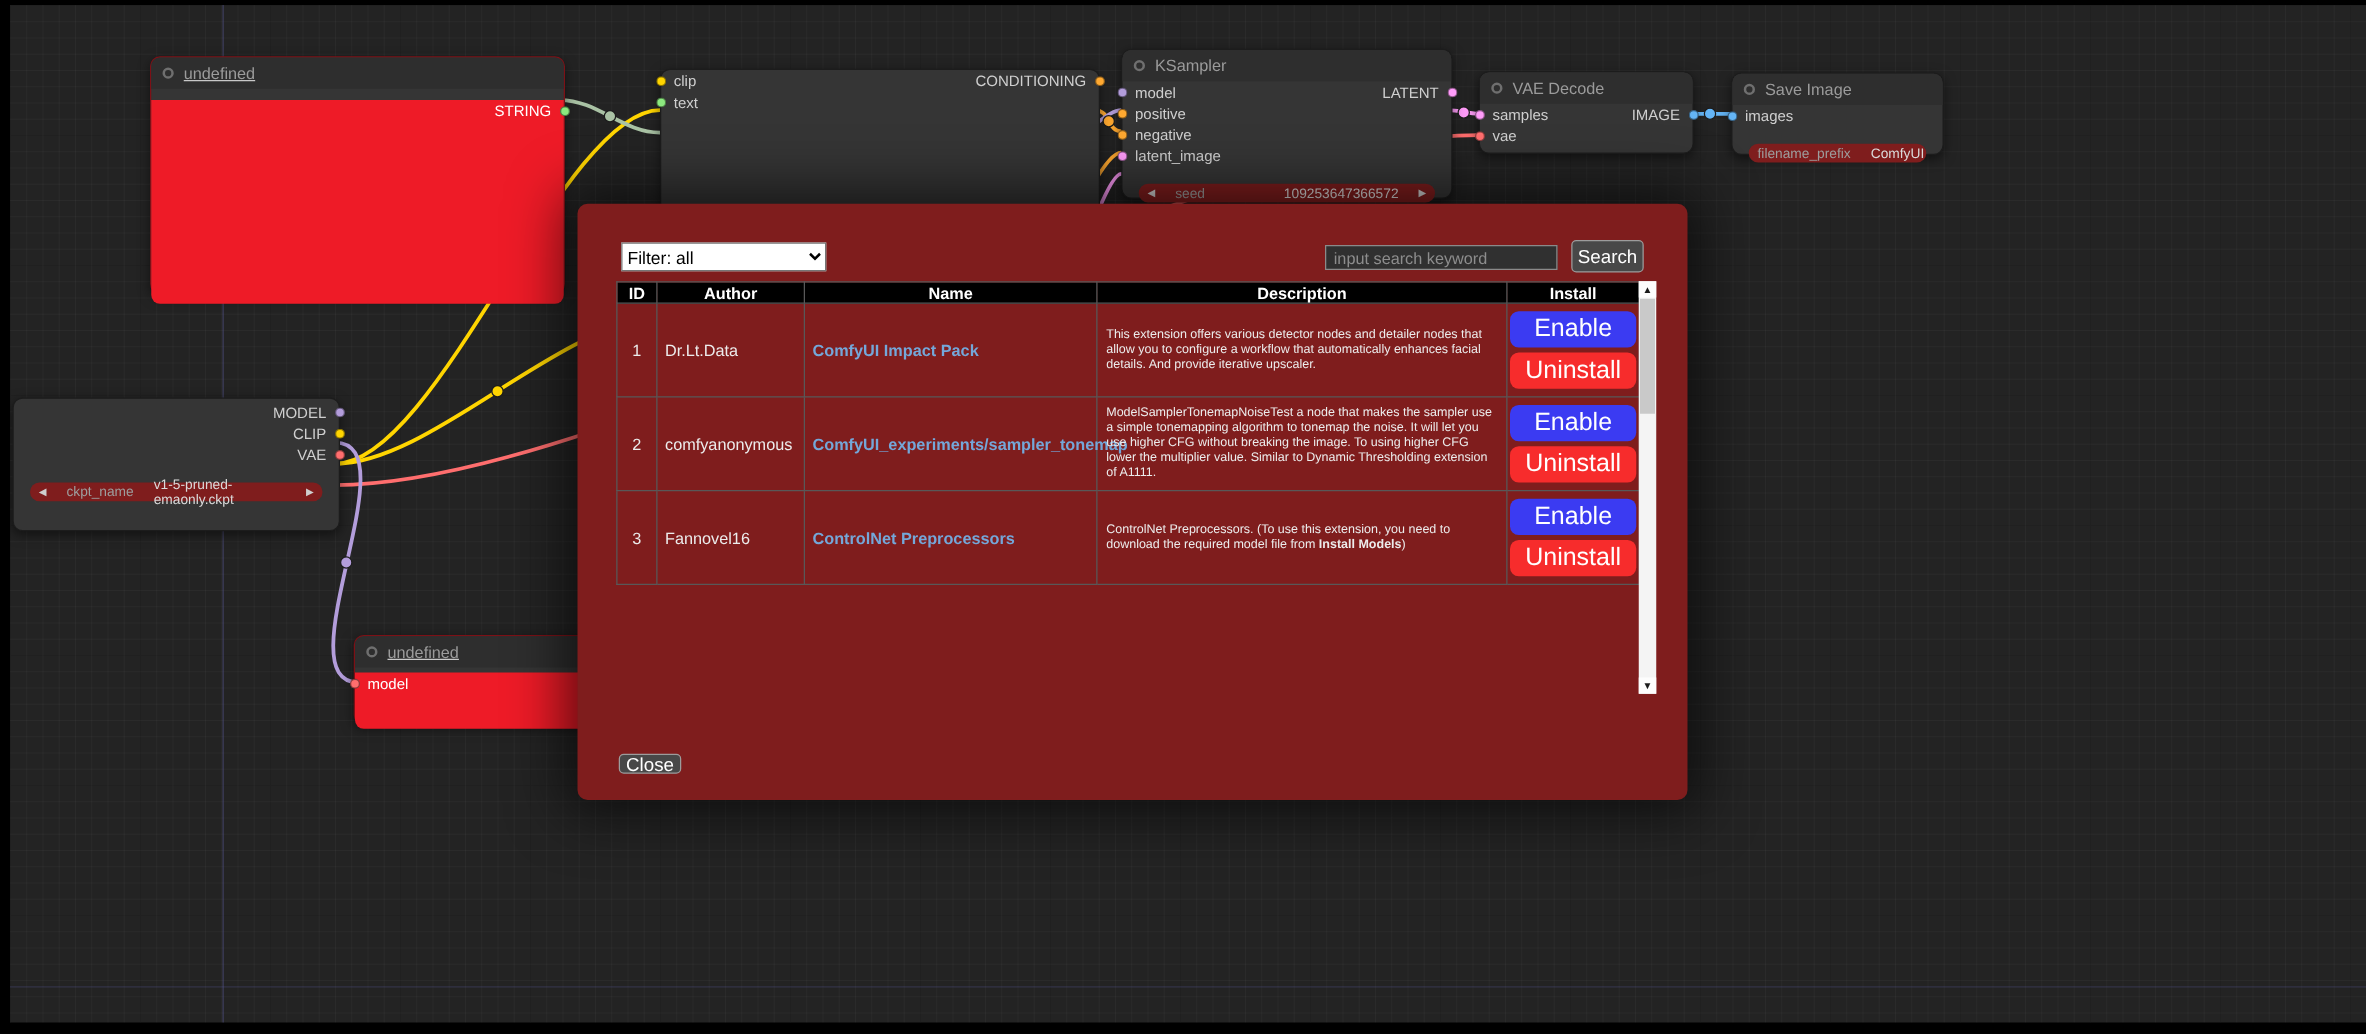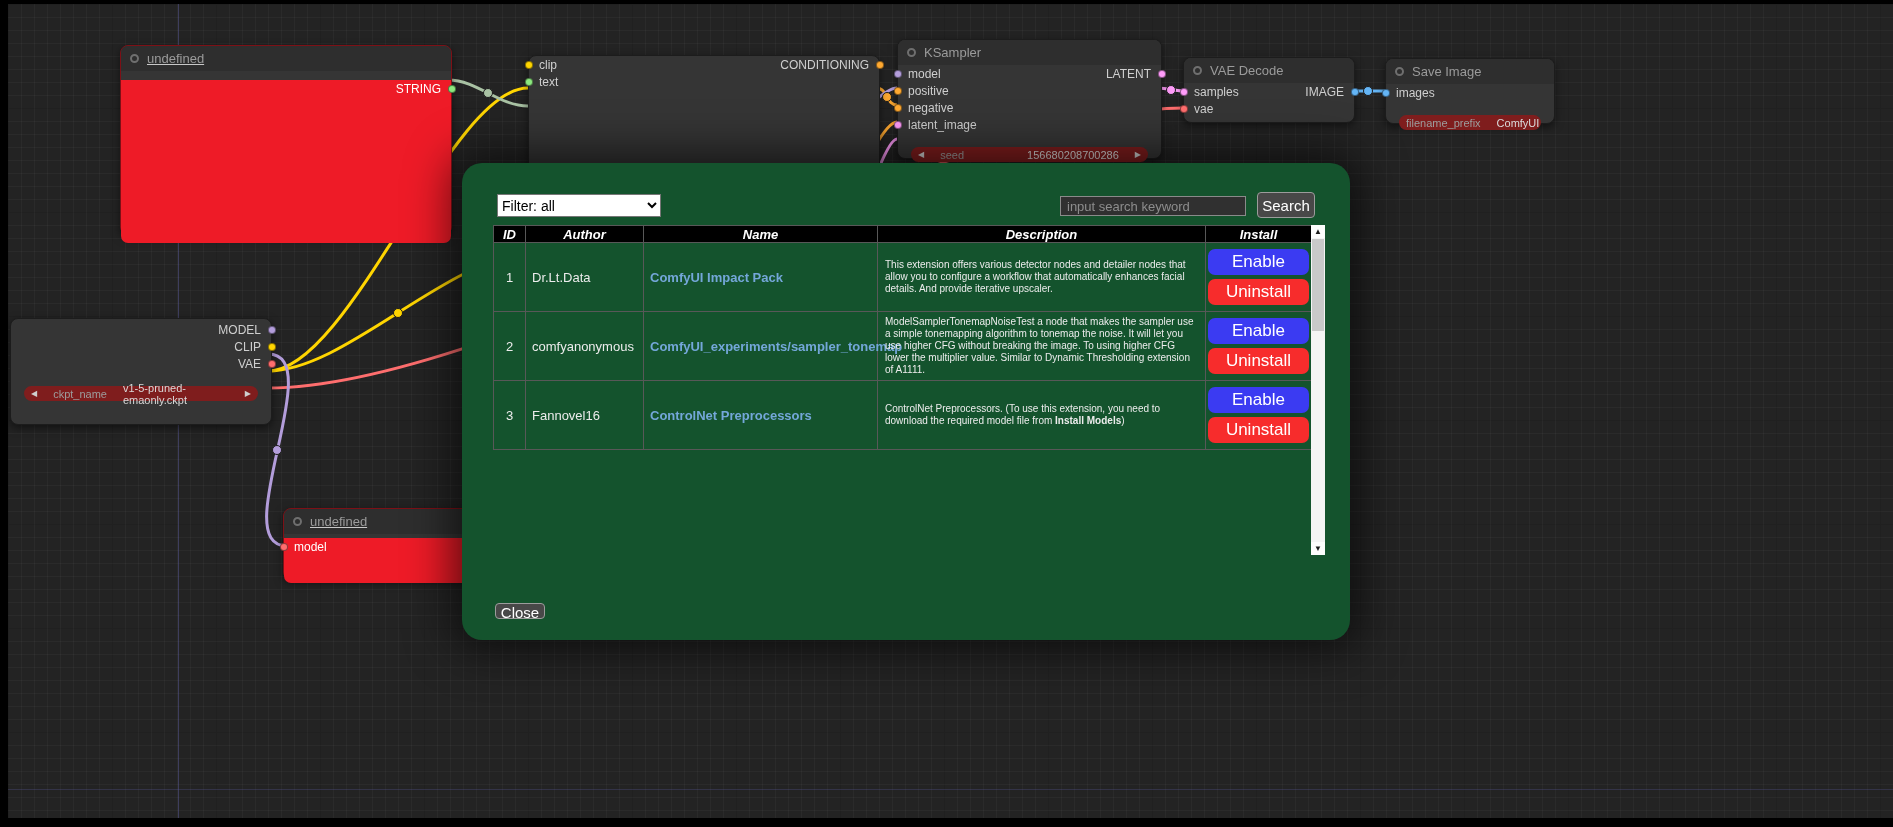--- a/index.html
+++ b/index.html
@@ -56,45 +56,45 @@
   .c-string{background:var(--slot-string)}
 
   .widget { height:15px; margin:14px 13px; background:#7f1d1d; border-radius:8px;
             display:flex; align-items:center; padding:0 7px; font-size:11px;
             color:#9d9d9d; gap:16px; }
   .widget .val { margin-left:auto; color:#dadada; }
   .widget .arr { font-size:8px; color:#cfcfcf; }
 
   
   .modal { position:absolute; left:462px; top:163px; width:888px; height:477px;
-           background:#14532d; border-radius:20px; z-index:10;
+           background:#7f1d1d; border-radius:8px; z-index:10;
            box-shadow:0 0 45px 10px rgba(0,0,0,.62); }
   select.filter { position:absolute; left:35px; top:31px; width:164px; height:23px;
            font-size:14px; font-family:inherit; background:#fff; color:#000; }
   .search-input { position:absolute; left:598px; top:33px; width:186px; height:20px;
            background:#303030; border:1px solid #8a8a8a; color:#c0c0c0; font-size:13px;
            padding:0 6px; font-family:inherit; }
   .search-input::placeholder { color:#8d8d8d; }
   .gbtn { background:#484848; border:1px solid #9c9c9c; border-radius:4px; color:#fff;
           font-family:inherit; cursor:pointer; }
   .search-btn { position:absolute; left:795px; top:29px; width:58px; height:26px; font-size:15px; }
   .close-btn  { position:absolute; left:33px; top:440px; width:50px; height:16px; font-size:15px; }
 
   .tablewrap { position:absolute; left:31px; top:62px; width:833px; }
   table.ext { border-collapse:collapse; width:818px; table-layout:fixed; }
   .ext th { background:#000; color:#fff; font-size:13px; font-weight:bold; height:17px;
-            padding:0; border:1px solid #585858;font-style:italic; }
+            padding:0; border:1px solid #585858; }
   .ext td { border:1px solid #585858; font-size:13px; color:#ececec; padding:2px 6px;
             vertical-align:middle; }
   td.cid { text-align:center; }
   td.cname a { color:var(--accent-link); font-weight:bold; text-decoration:none; cursor:pointer; }
   td.cdesc { font-size:10px; line-height:1.2; padding:3px 7px; }
   td.cinstall { text-align:center; padding:2px; }
   .ebtn { display:block; width:101px; margin:4px auto; border:none; border-radius:7px;
-          color:#fff; font-size:17px; padding:3px 0; font-family:inherit; cursor:pointer; }
+          color:#fff; font-size:20px; padding:3px 0; font-family:inherit; cursor:pointer; }
   .ebtn.en { background:var(--enable-button); }
   .ebtn.un { background:var(--uninstall-button); }
 
   .vscroll { position:absolute; left:849px; top:62px; width:14px; height:330px; background:#f4f4f4; }
   .sarrow { position:absolute; left:0; width:14px; height:13px; background:#fdfdfd; color:#1a1a1a;
             font-size:8px; line-height:13px; text-align:center; cursor:pointer; }
   .sarrow.up { top:0; } .sarrow.down { bottom:0; }
   .sthumb { position:absolute; left:1px; top:14px; width:12px; height:92px; background:#c9c9c9; cursor:grab; }
 </style>
 </head>
@@ -173,21 +173,21 @@
       <span class="pdot in c-cond"></span>
       <span class="lin">negative</span>
     </div>
     <div class="srow">
       <span class="pdot in c-latent"></span>
       <span class="lin">latent_image</span>
     </div>
     <div class="widget">
       <span class="arr">◀</span>
       <span>seed</span>
-      <span class="val">156680208700286</span>
+      <span class="val">109253647366572</span>
       <span class="arr">▶</span>
     </div>
   </div>
 </div>
 
 <div class="node" style="left:1183px; top:57px; width:172px; height:66px;">
   <div class="title">
     <span class="tdot"></span>
     <span>VAE Decode</span>
   </div>

